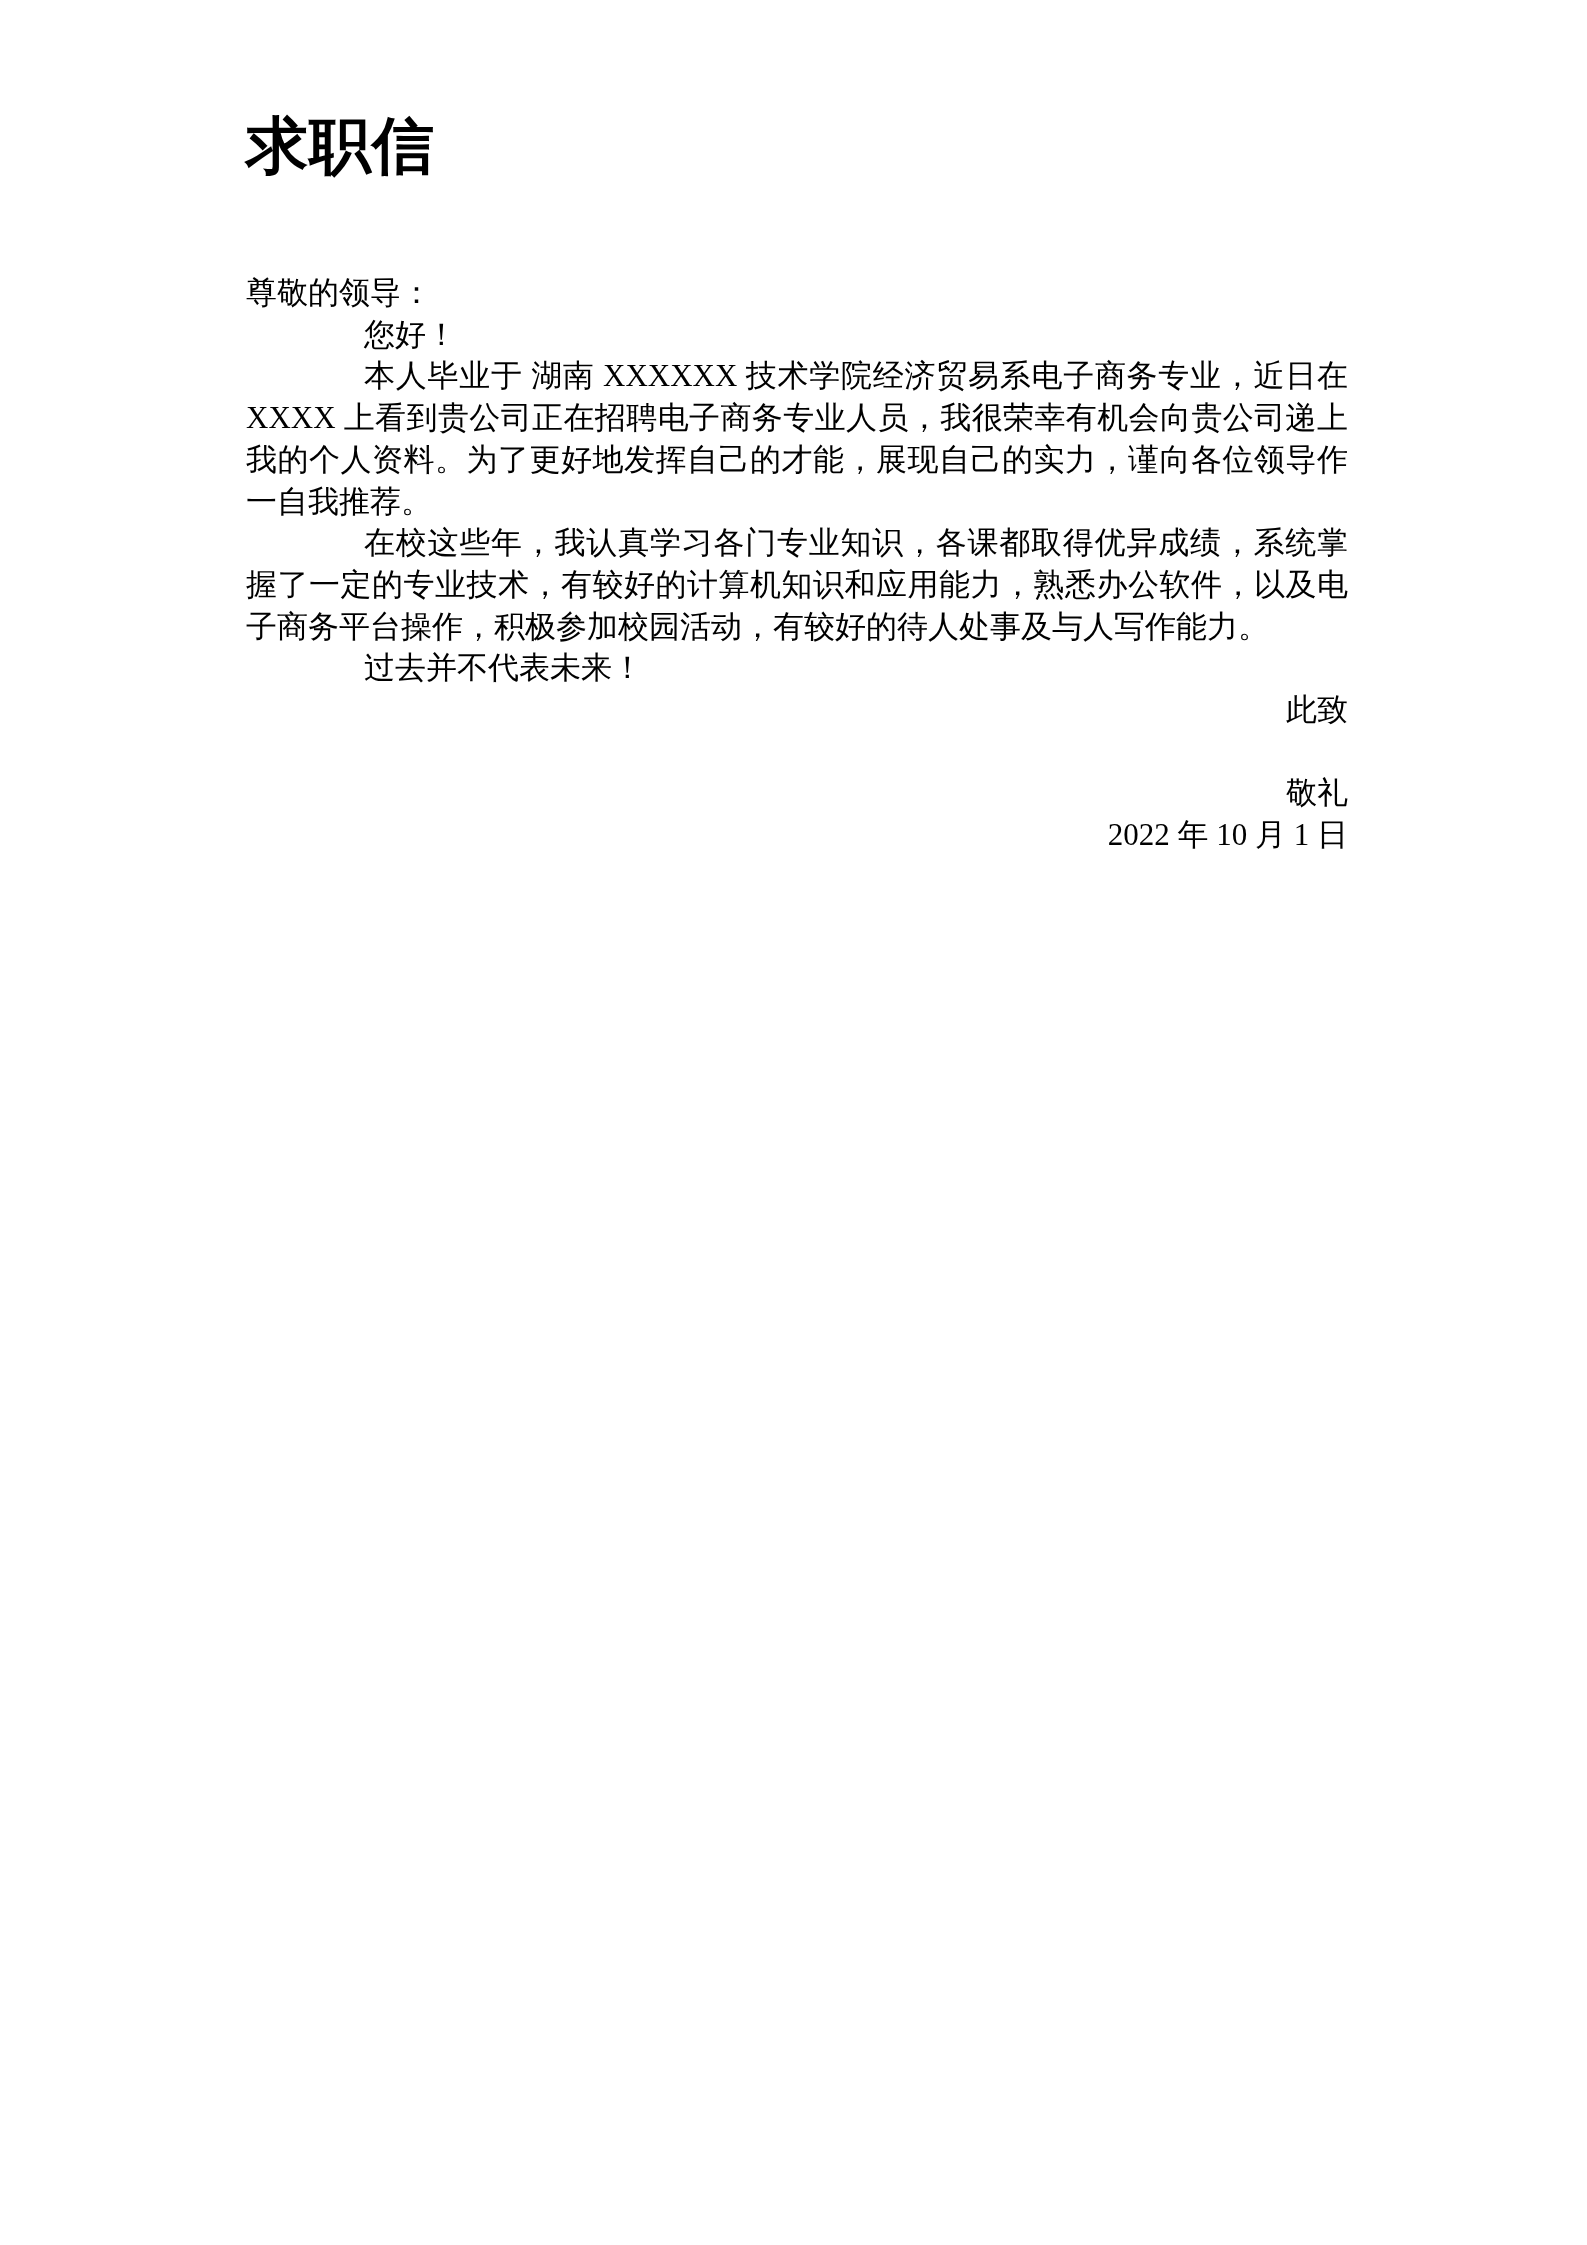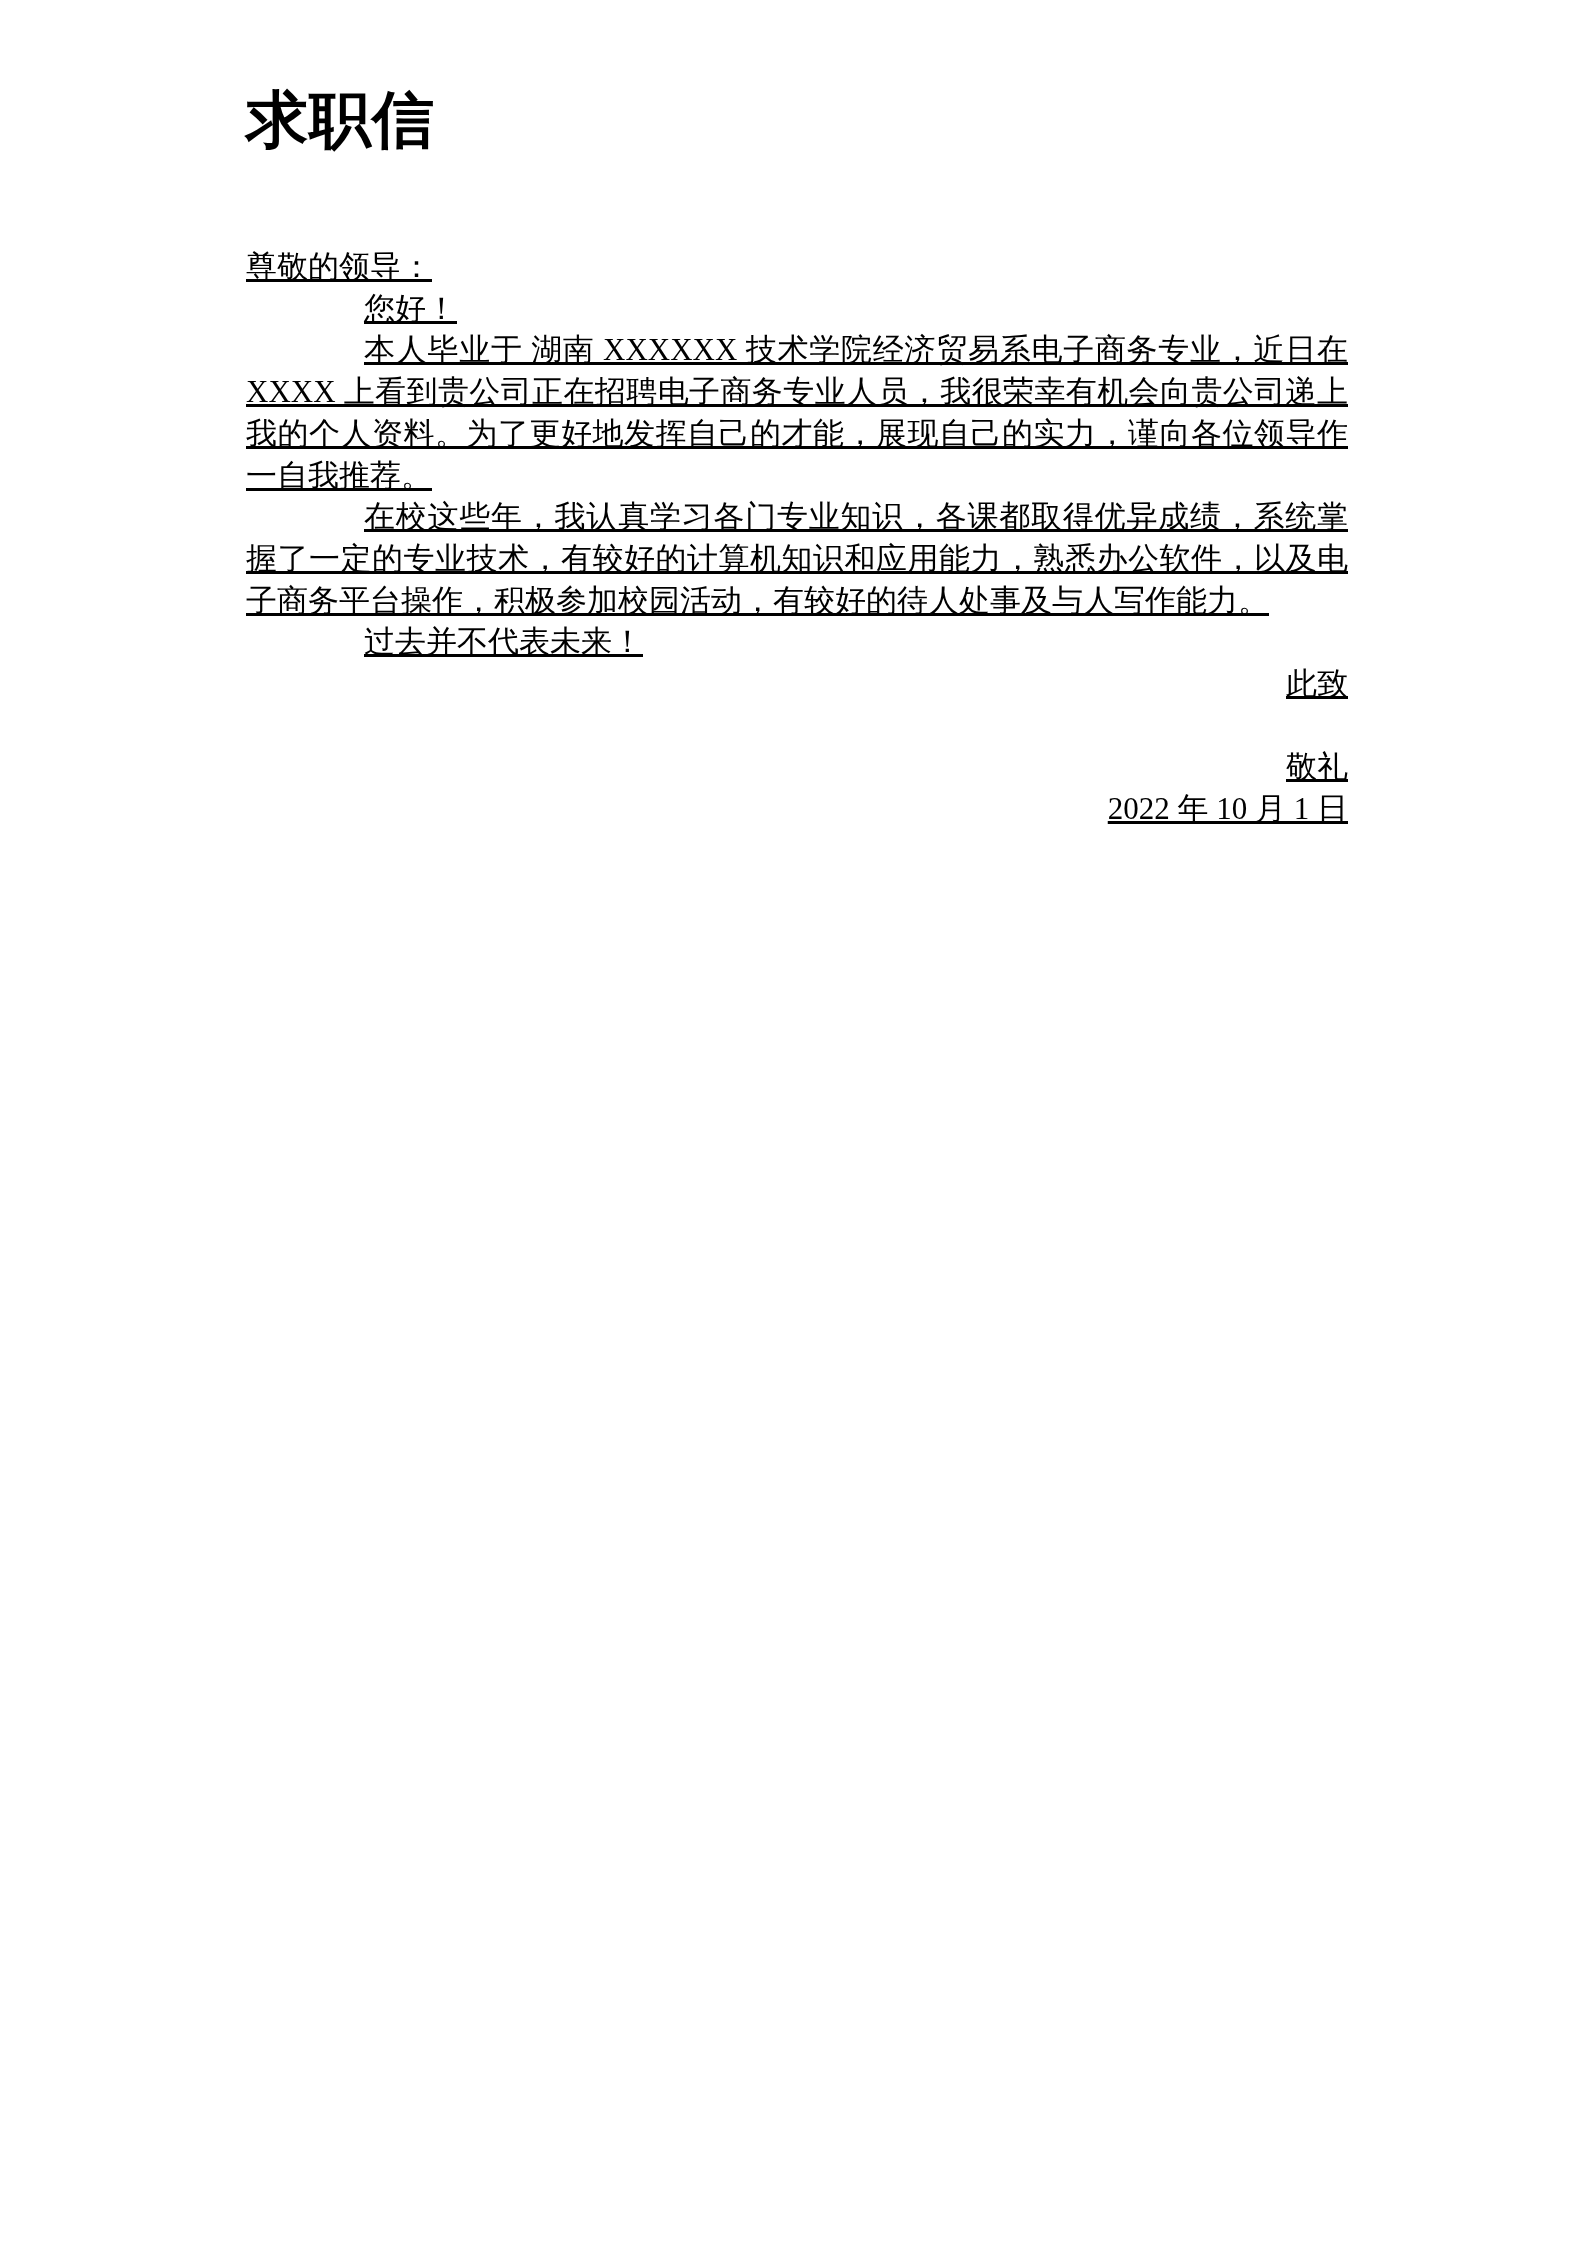--- a/index.html
+++ b/index.html
@@ -17,33 +17,32 @@
     overflow: hidden;
   }
   .content {
     position: absolute;
     left: 246px;
     top: 0;
     width: 1102px;
   }
   .doc-title {
     margin: 0;
-    padding-top: 88px;
+    padding-top: 114px;
     font-size: 62px;
     line-height: 64px;
     font-weight: 700;
     letter-spacing: 1px;
     text-align: left;
   }
   .letter-body {
     margin-top: 94px;
     font-size: 31px;
     line-height: 41.7px;
     text-align: justify;
-    text-decoration: underline;
   }
   .letter-body p {
     margin: 0;
     padding: 0;
   }
   .salutation {
     text-indent: 0;
     text-align: left;
   }
   .para {

